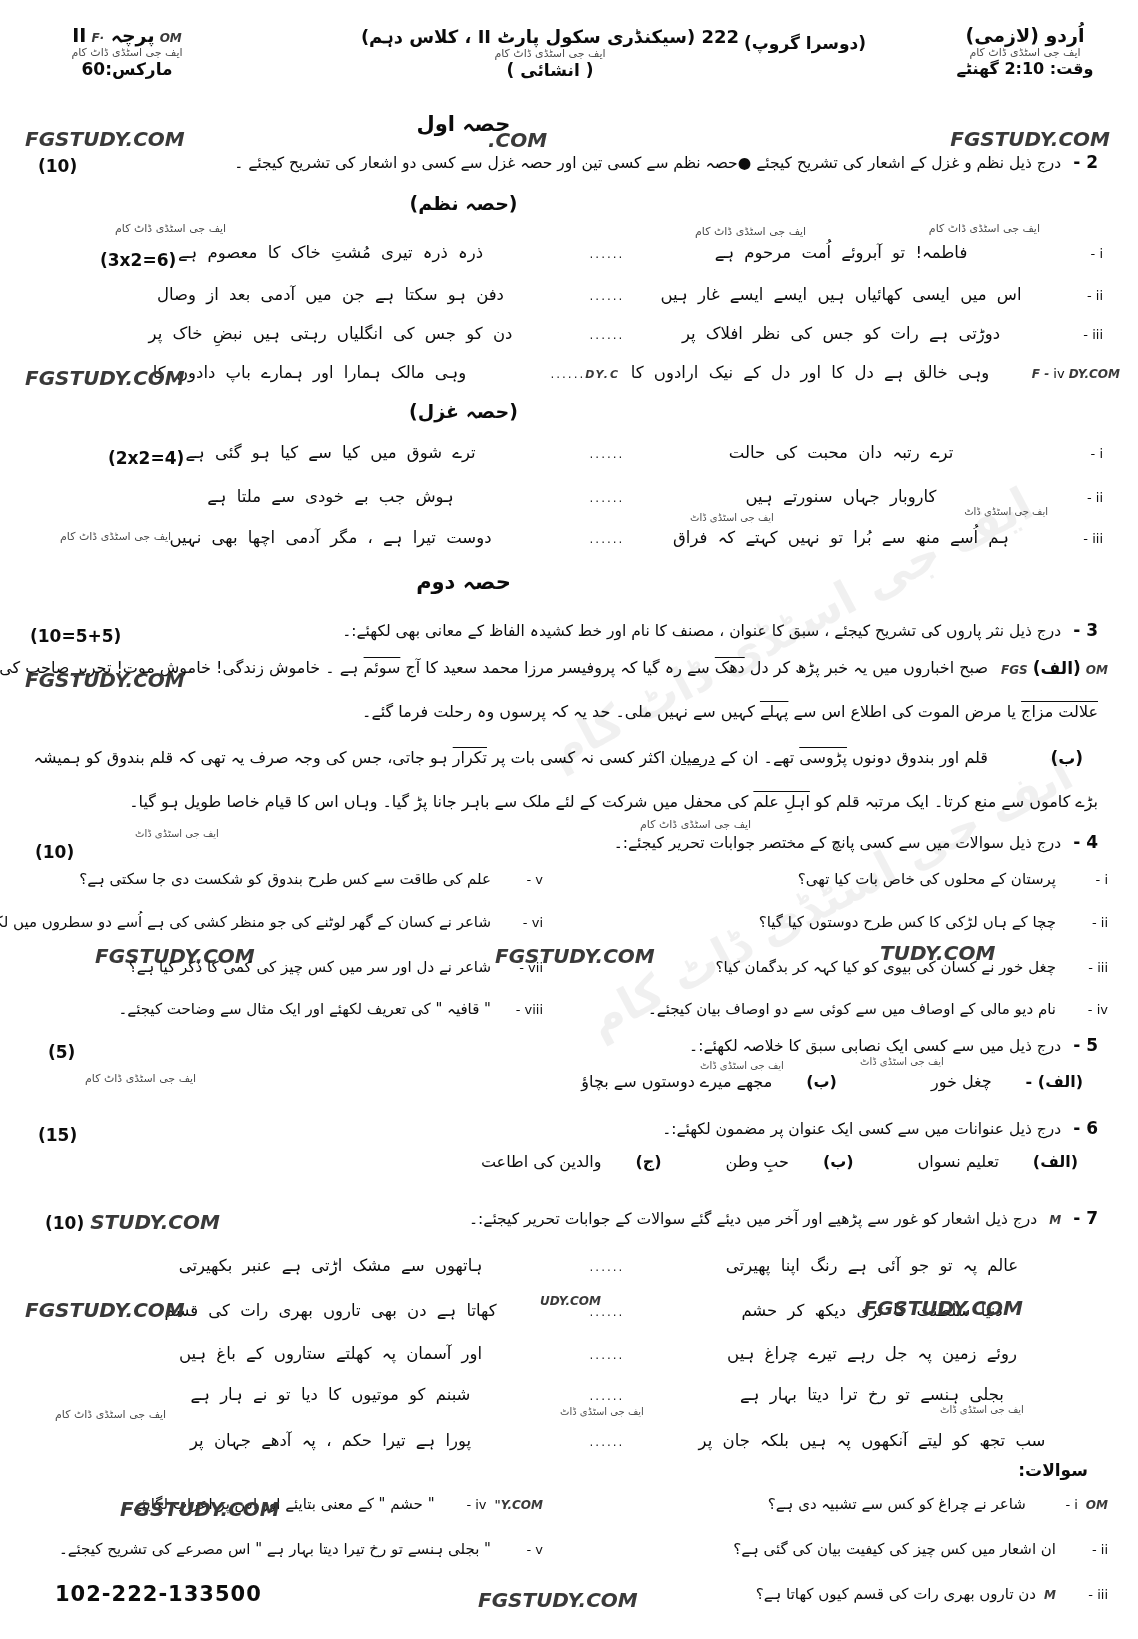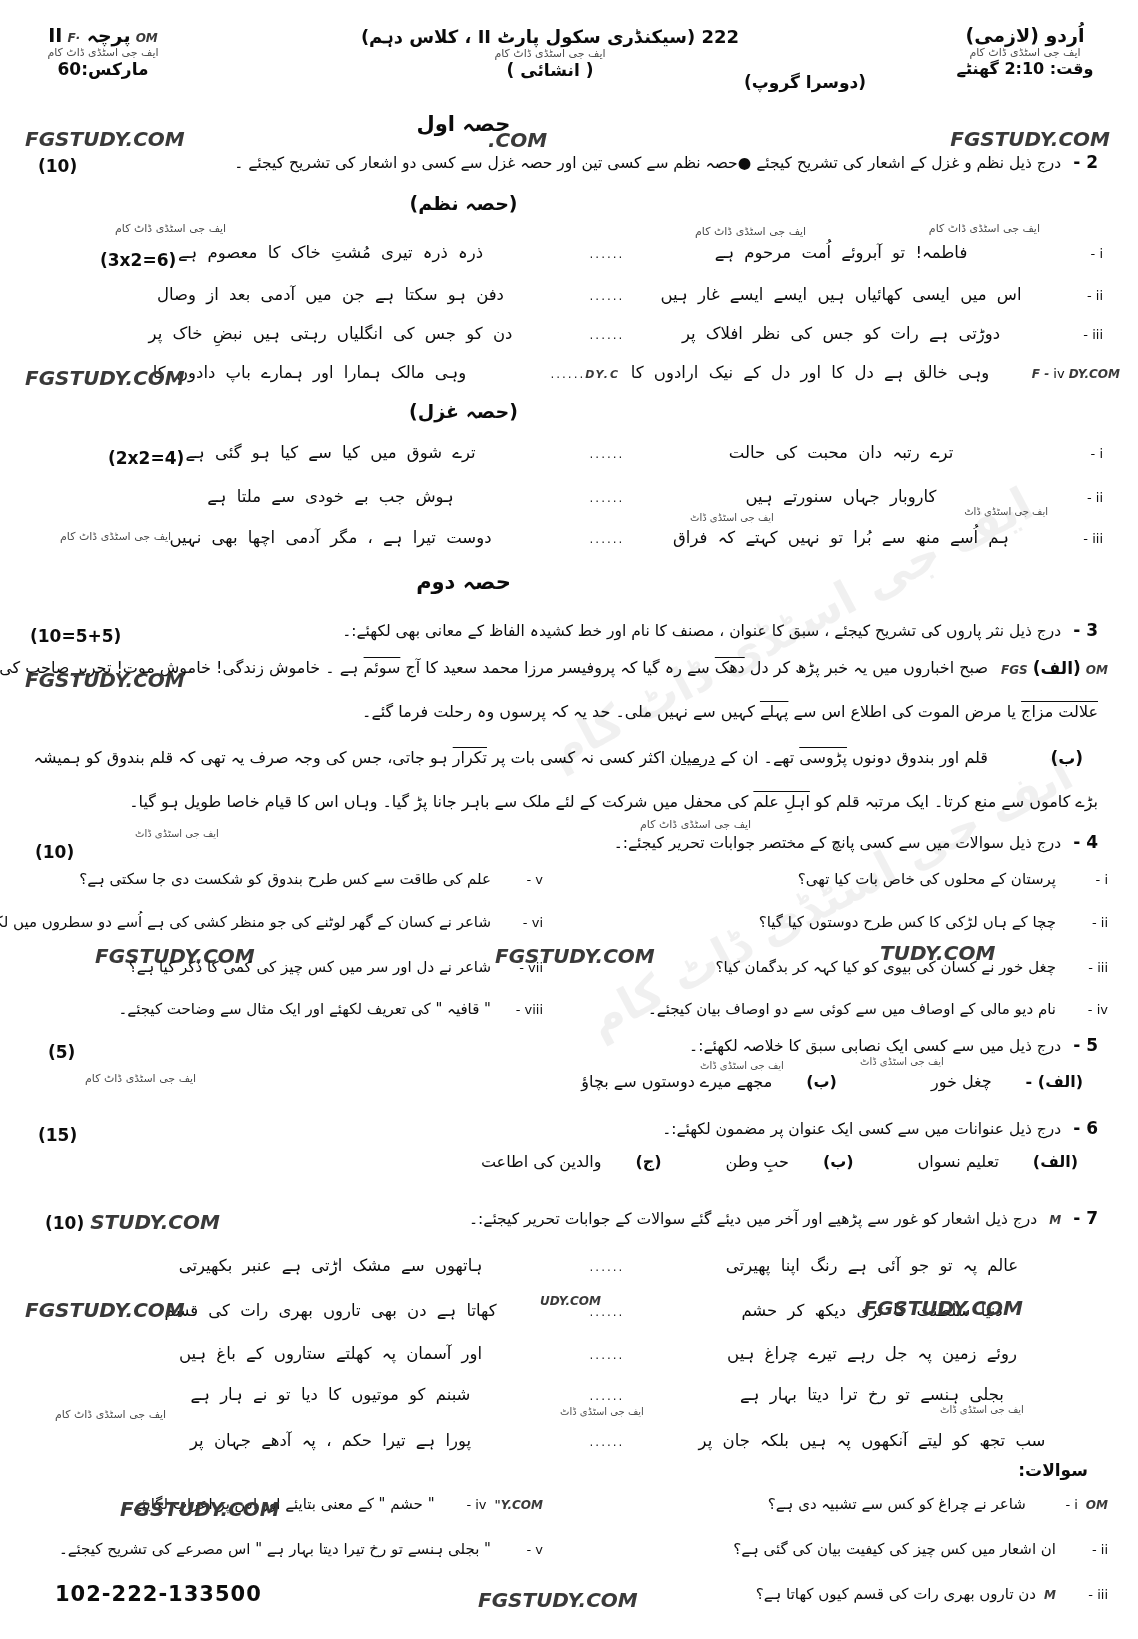--- a/index.html
+++ b/index.html
@@ -46,27 +46,27 @@
 <div class="page">
 
   <div class="abs stamp" style="top:600px;left:520px;">ایف جی اسٹڈی ڈاٹ کام</div>
   <div class="abs stamp" style="top:870px;left:560px;">ایف جی اسٹڈی ڈاٹ کام</div>
 
   <div class="abs" style="top:24px;right:28px;width:170px;text-align:center;">
     <div class="b f19">اُردو (لازمی)</div>
     <div class="wmu">ایف جی اسٹڈی ڈاٹ کام</div>
     <div class="b f16">وقت: 2:10 گھنٹے</div>
   </div>
-  <div class="abs b f17" style="top:33px;right:272px;margin-top:39px;">(دوسرا گروپ)</div>
+  <div class="abs b f17" style="top:33px;right:272px;">(دوسرا گروپ)</div>
   <div class="abs" style="top:26px;left:350px;width:400px;text-align:center;">
     <div class="b" style="font-size:18px;">222 (سیکنڈری سکول پارٹ II ، کلاس دہم)</div>
     <div class="wmu">ایف جی اسٹڈی ڈاٹ کام</div>
     <div class="b f17">( انشائی )</div>
   </div>
-  <div class="abs" style="top:24px;left:8px;width:190px;text-align:center;">
+  <div class="abs" style="top:24px;left:32px;width:190px;text-align:center;">
     <div>
       <span class="wm wms">OM</span>
       <span class="b f19">پرچہ II</span>
       <span class="wm wms">F·</span>
     </div>
     <div class="wmu">ایف جی اسٹڈی ڈاٹ کام</div>
     <div class="b f17">مارکس:60</div>
   </div>
   <div class="abs wm" style="top:127px;left:25px;">FGSTUDY.COM</div>
   <div class="abs wm" style="top:127px;right:28px;">FGSTUDY.COM</div>

